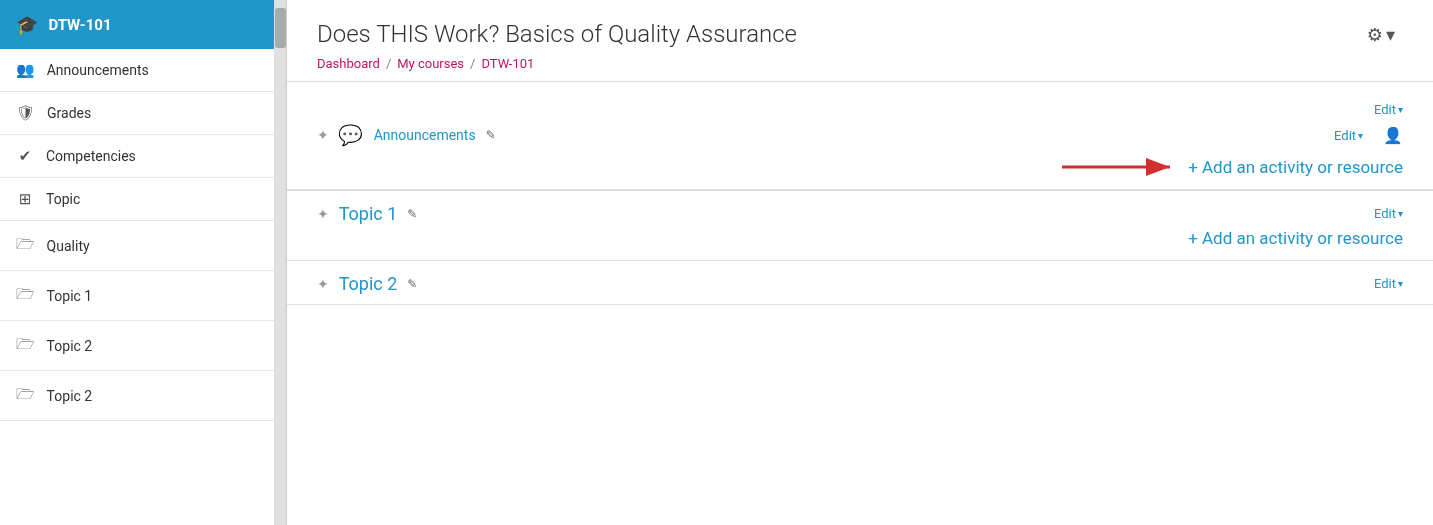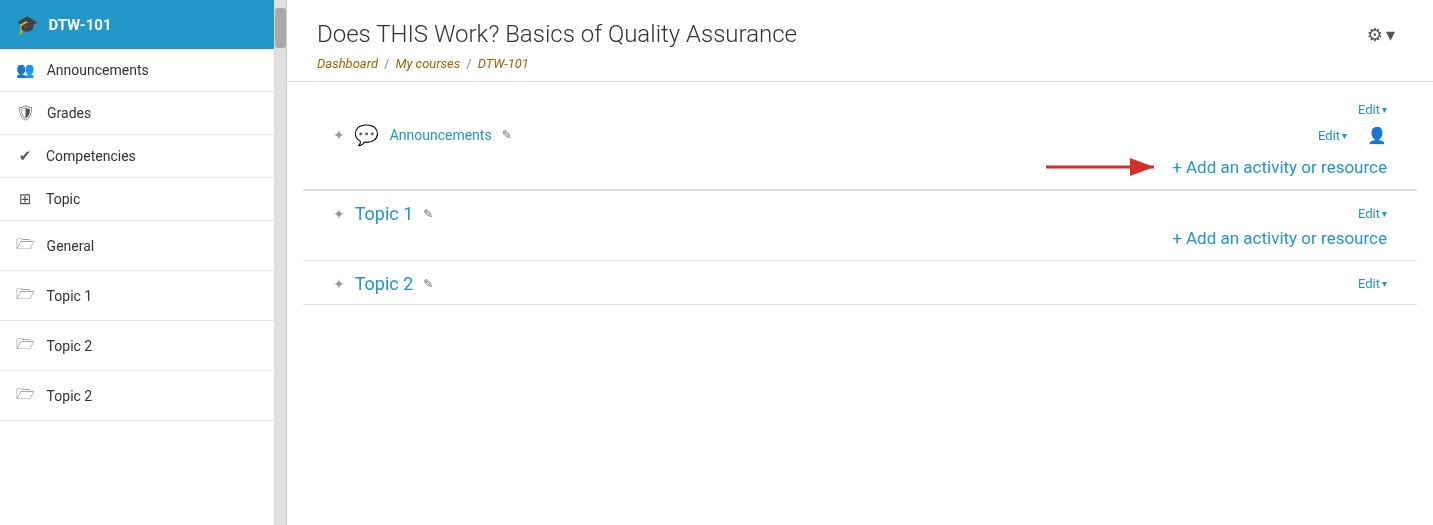--- a/index.html
+++ b/index.html
@@ -108,30 +108,29 @@
 
     .breadcrumb {
       font-size: 13px;
       color: #555;
       display: flex;
       align-items: center;
       gap: 6px;
     }
 
     .breadcrumb a {
-      color: #a16207;
+      color: #be185d;
       text-decoration: none;
-      font-style: italic;
     }
 
     .breadcrumb-sep { color: #888; }
 
     
     .course-body {
-      padding: 10px 16px;
+      padding: 10px 0;
     }
 
     .section {
       border-bottom: 1px solid #e0e0e0;
       padding: 10px 30px;
     }
 
     .section-general {
       padding: 10px 30px 8px 30px;
     }
@@ -270,21 +269,21 @@
     <span>Competencies</span>
   </div>
 
   <div class="sidebar-item">
     <span class="item-icon">⊞</span>
     <span>Topic</span>
   </div>
 
   <div class="sidebar-item">
     <span class="item-icon">🗁</span>
-    <span>General</span>
+    <span>Quality</span>
   </div>
 
   <div class="sidebar-item">
     <span class="item-icon">🗁</span>
     <span>Topic 1</span>
   </div>
 
   <div class="sidebar-item">
     <span class="item-icon">🗁</span>
     <span>Topic 2</span>

